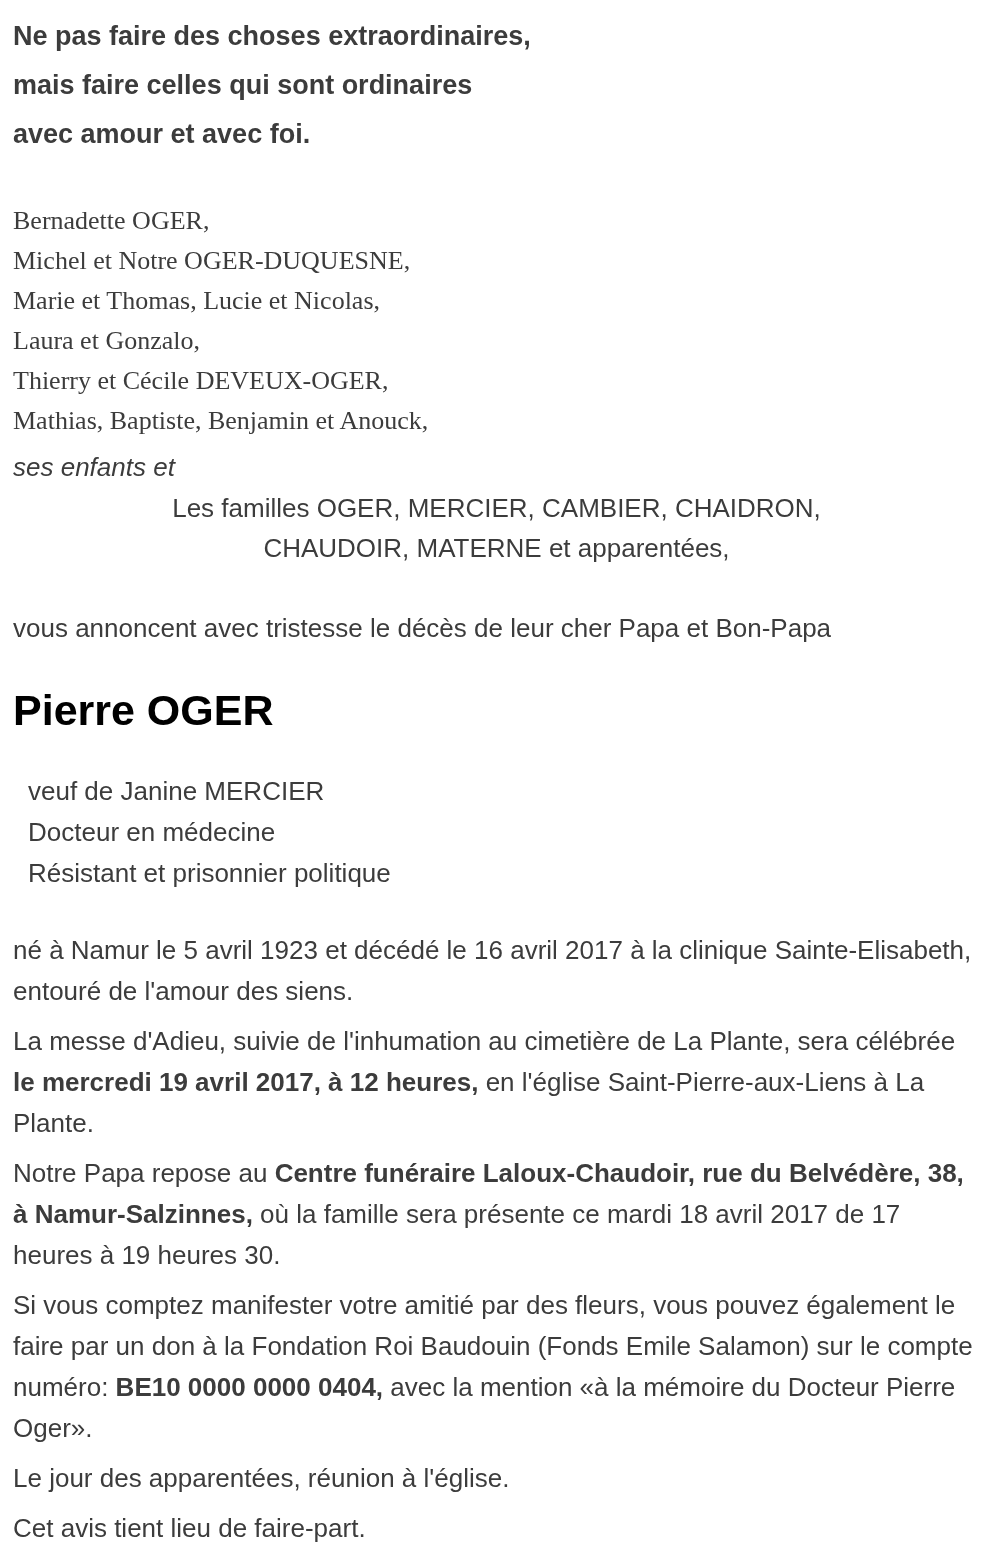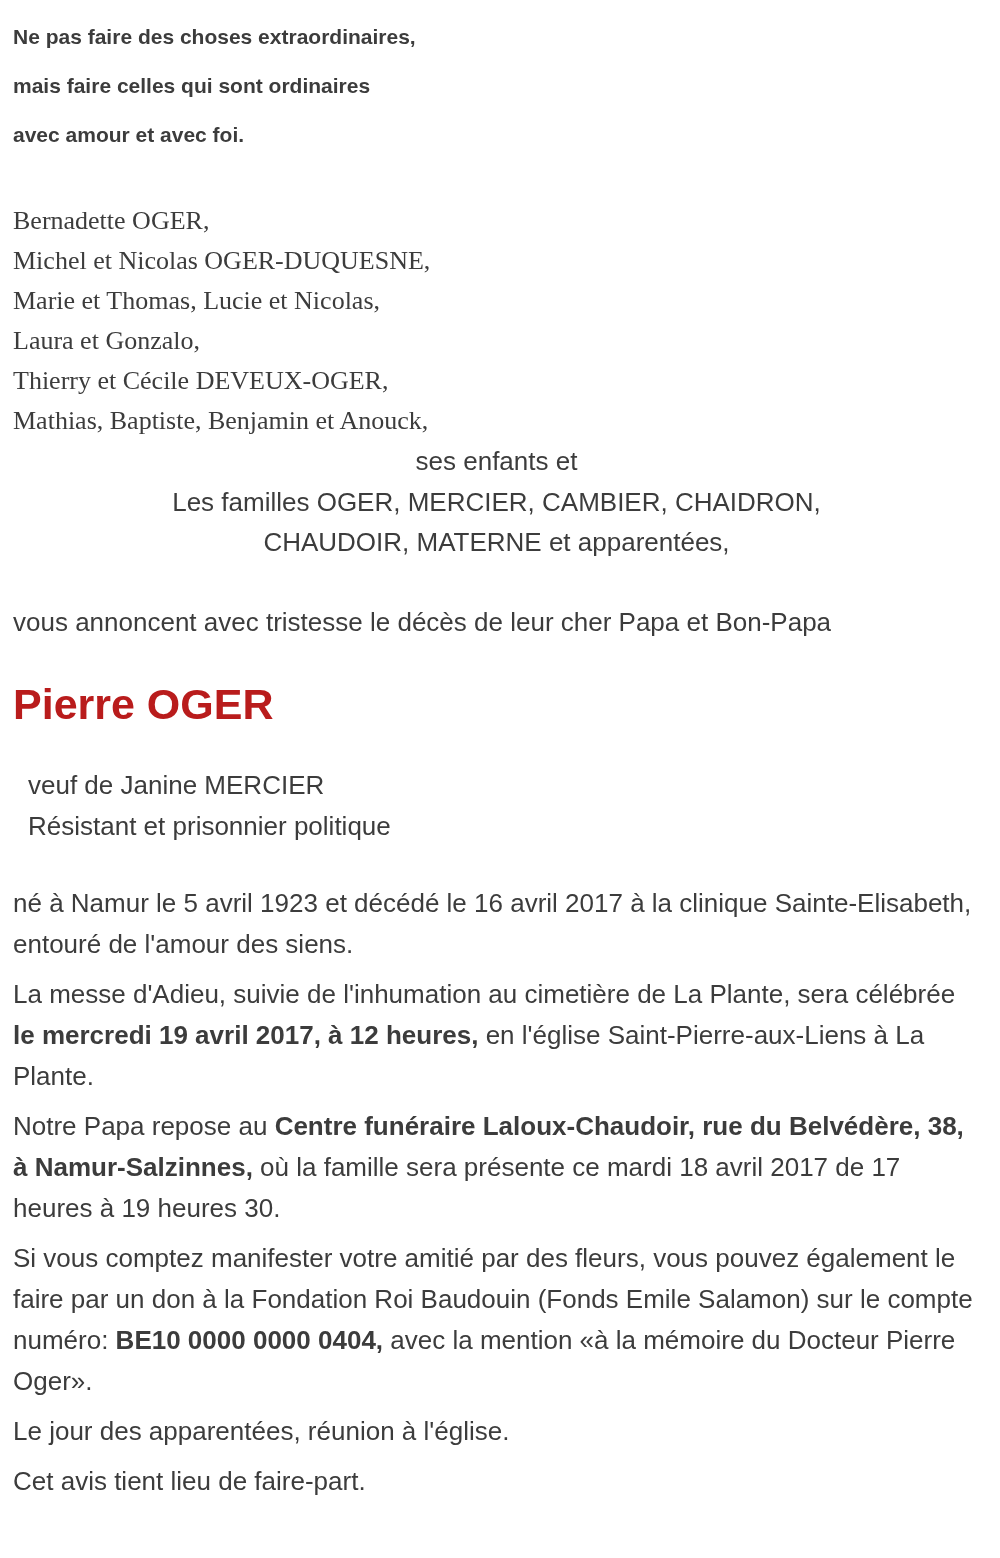--- a/index.html
+++ b/index.html
@@ -16,43 +16,44 @@
     color: #3c3c3c;
     font-family: "Liberation Sans", sans-serif;
     font-size: 26px;
     line-height: 41px;
   }
   p { margin: 0; }
 
   .quote { margin: 0 0 42px 0; }
   .quote p {
     font-weight: bold;
-    font-size: 21px;
+    font-size: 27px;
     line-height: 49px;
   }
 
   .names p { line-height: 40px; font-family: Liberation Serif, serif; }
 
   .relation {
-    margin-top: 0;
-    text-align: center;
+    margin-top: 6px;
+    text-align: left;
+    font-style: italic;
   }
   .relation p { line-height: 40px; }
 
   .families { margin-top: 1px; }
   .families p { line-height: 40px; text-align: center; }
 
   .announcement { margin-top: 40px; }
 
   h1.deceased-name {
     font-size: 43px;
     line-height: 50px;
     font-weight: bold;
     margin: 36px 0 36px 0;
-    color: #b91c1c;
+    color: #000000;
   }
 
   .titles p { line-height: 41px; margin-left: 15px; }
 
   .body-section { margin-top: 36px; }
   .body-section p.para {
     margin: 1px 0 9px 0;
   }
   .body-section p.para:last-child { margin-bottom: 0; }
 
@@ -64,21 +65,21 @@
 <div class="page">
 
   <div class="quote">
     <p>Ne pas faire des choses extraordinaires,</p>
     <p>mais faire celles qui sont ordinaires</p>
     <p>avec amour et avec foi.</p>
   </div>
 
   <div class="names">
     <p>Bernadette OGER,</p>
-    <p>Michel et Nicolas OGER-DUQUESNE,</p>
+    <p>Michel et Notre OGER-DUQUESNE,</p>
     <p>Marie et Thomas, Lucie et Nicolas,</p>
     <p>Laura et Gonzalo,</p>
     <p>Thierry et Cécile DEVEUX-OGER,</p>
     <p>Mathias, Baptiste, Benjamin et Anouck,</p>
   </div>
 
   <div class="relation">
     <p>ses enfants et</p>
   </div>
 
@@ -86,20 +87,21 @@
     <p>Les familles OGER, MERCIER, CAMBIER, CHAIDRON,</p>
     <p>CHAUDOIR, MATERNE et apparentées,</p>
   </div>
 
   <p class="announcement">vous annoncent avec tristesse le décès de leur cher Papa et Bon-Papa</p>
 
   <h1 class="deceased-name">Pierre OGER</h1>
 
   <div class="titles">
     <p>veuf de Janine MERCIER</p>
+    <p>Docteur en médecine</p>
     <p>Résistant et prisonnier politique</p>
   </div>
 
   <div class="body-section">
 
     <p class="para">né à Namur le 5 avril 1923 et décédé le 16 avril 2017 à la clinique Sainte-Elisabeth, entouré de l'amour des siens.</p>
 
     <p class="para"><span>La messe d'Adieu, suivie de l'inhumation au cimetière de La Plante, sera célébrée </span><strong>le mercredi 19 avril 2017, à 12 heures,</strong><span> en l'église Saint-Pierre-aux-Liens à La Plante.</span></p>
 
     <p class="para"><span>Notre Papa repose au </span><strong>Centre funéraire Laloux-Chaudoir, rue du Belvédère, 38, à Namur-Salzinnes,</strong><span> où la famille sera présente ce mardi 18 avril 2017 de 17 heures à 19 heures 30.</span></p>

